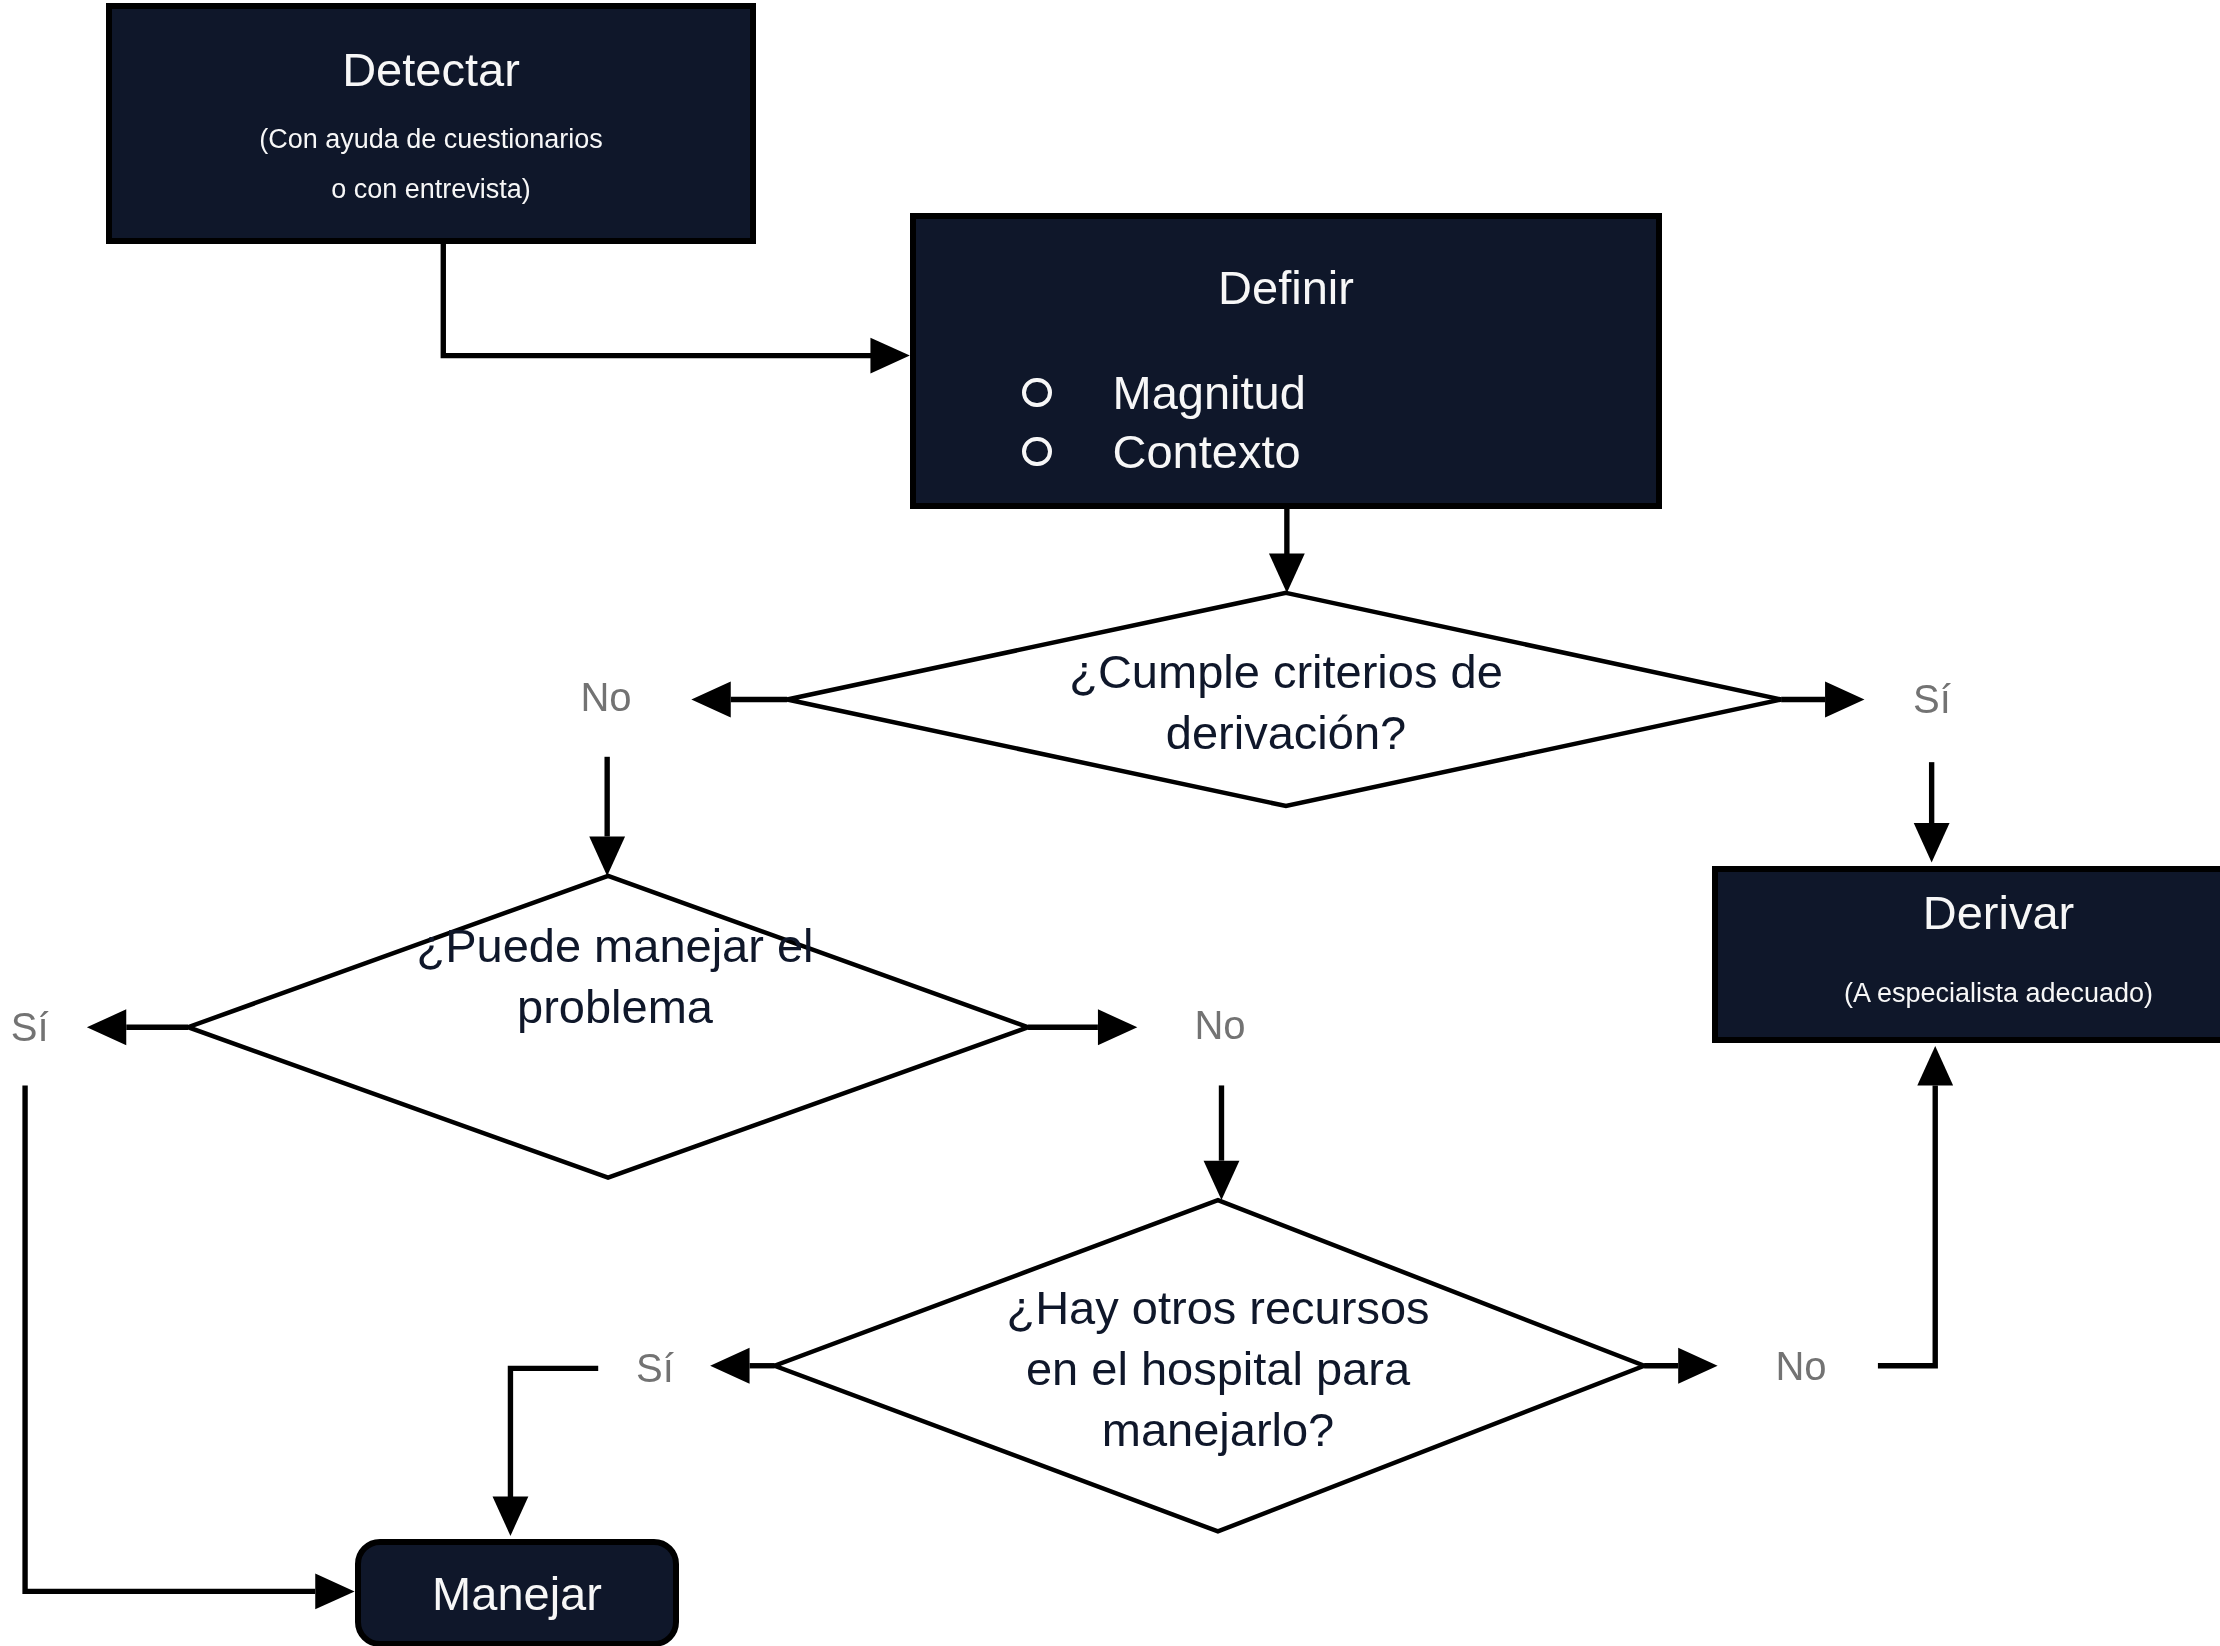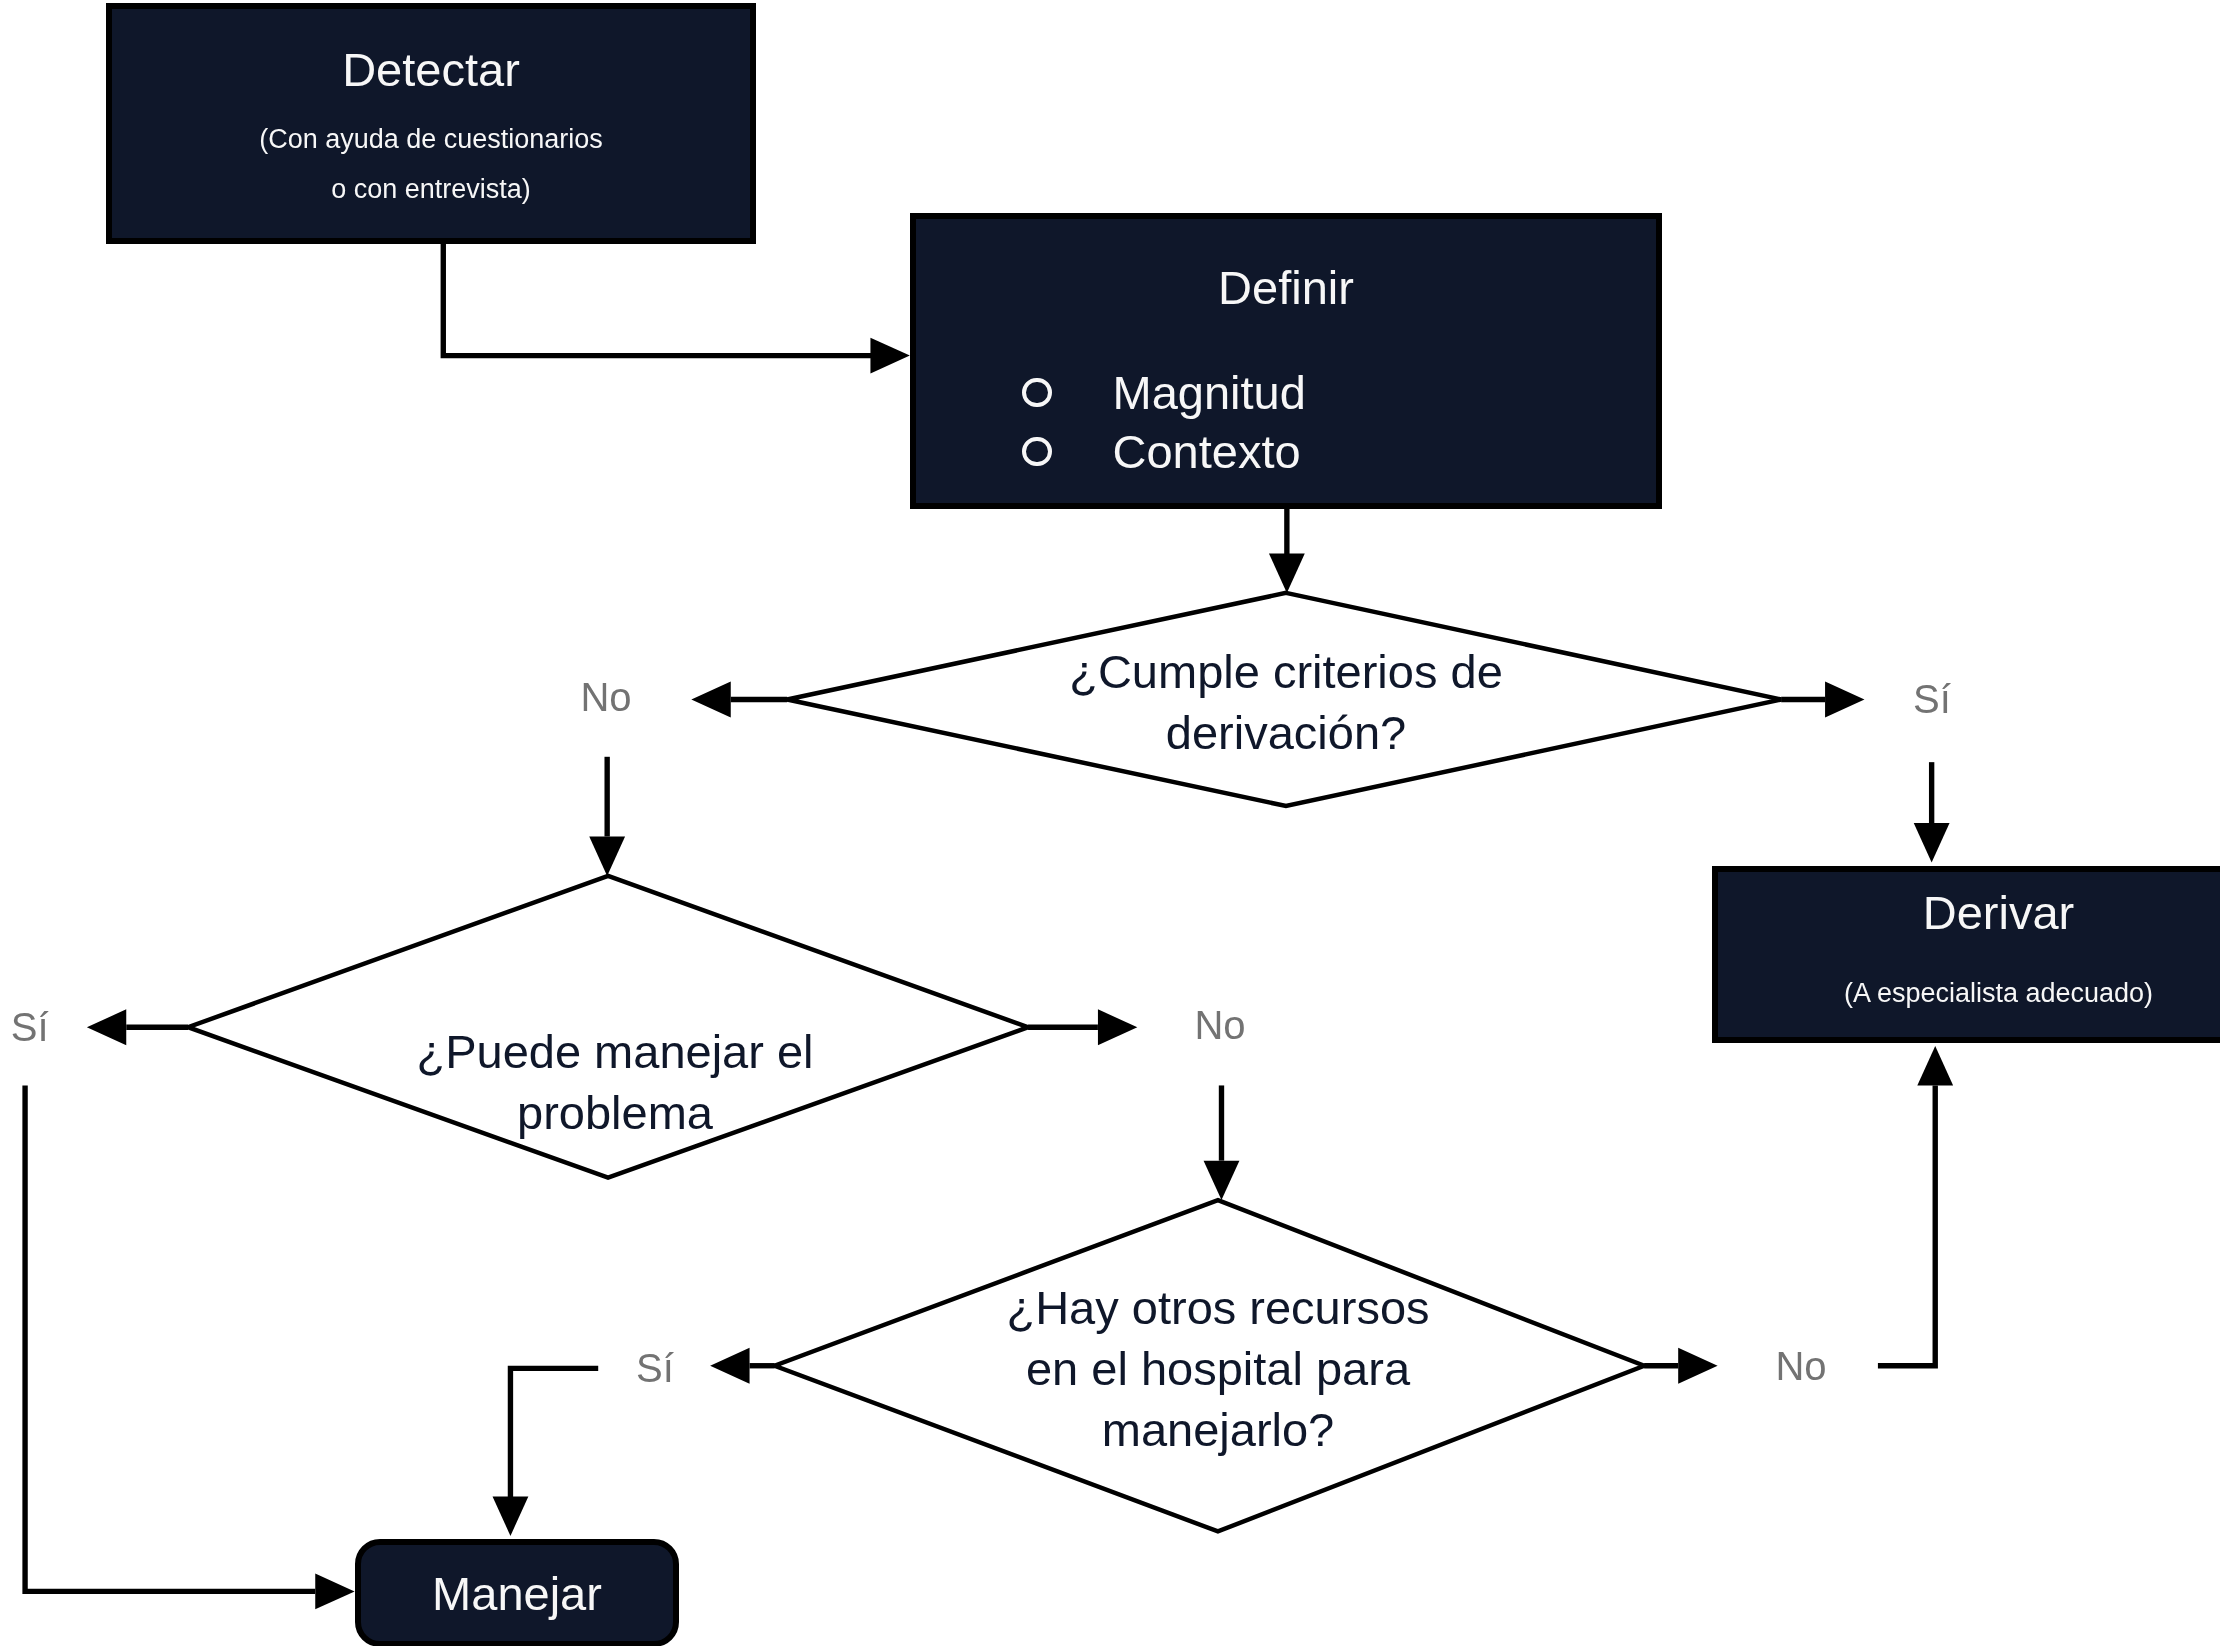--- a/index.html
+++ b/index.html
@@ -201,21 +201,21 @@
 
   <div class="node" style="left:355px; top:1539px; width:324px; height:108px; justify-content:center;border-radius:25px;">
     <div class="node-title">Manejar</div>
   </div>
 
   <div class="decision-text" style="left:1286px; top:702px;">
     <div>¿Cumple criterios de</div>
     <div>derivación?</div>
   </div>
 
-  <div class="decision-text" style="left:615px; top:1082px;">
+  <div class="decision-text" style="left:615px; top:976px;">
     <div>¿Puede manejar el</div>
     <div>problema</div>
   </div>
 
   <div class="decision-text" style="left:1218px; top:1368px;">
     <div>¿Hay otros recursos</div>
     <div>en el hospital para</div>
     <div>manejarlo?</div>
   </div>
 

